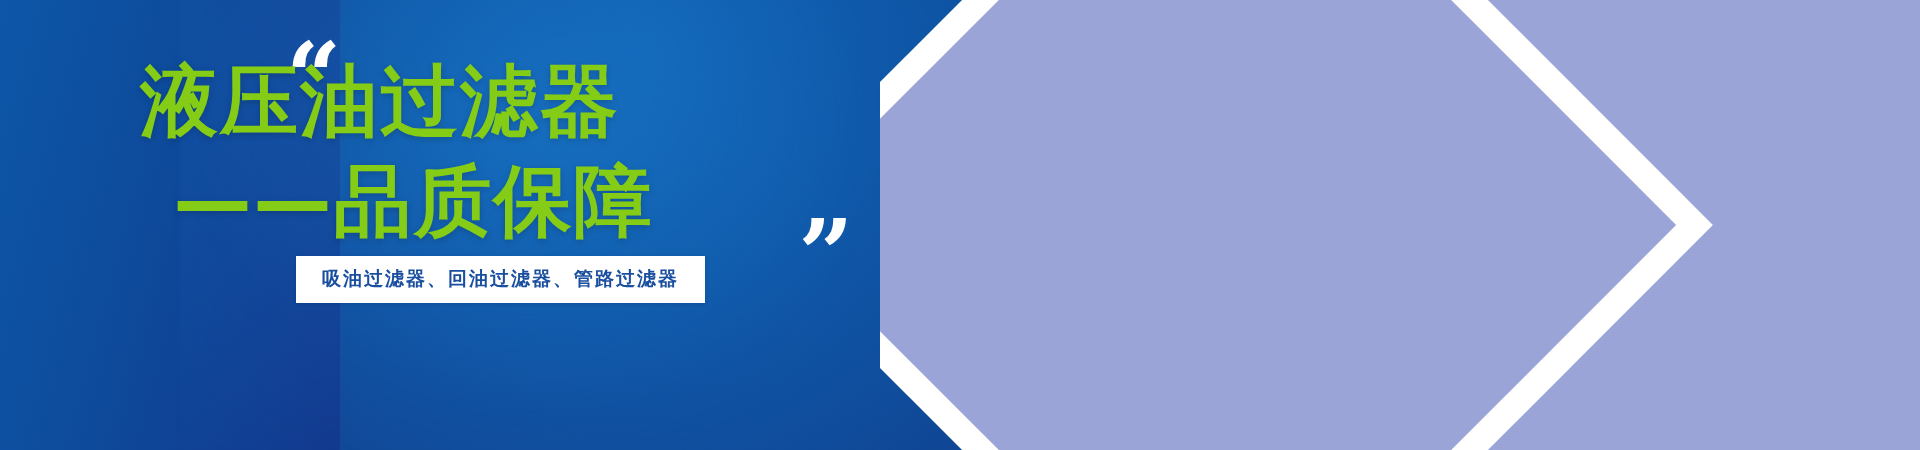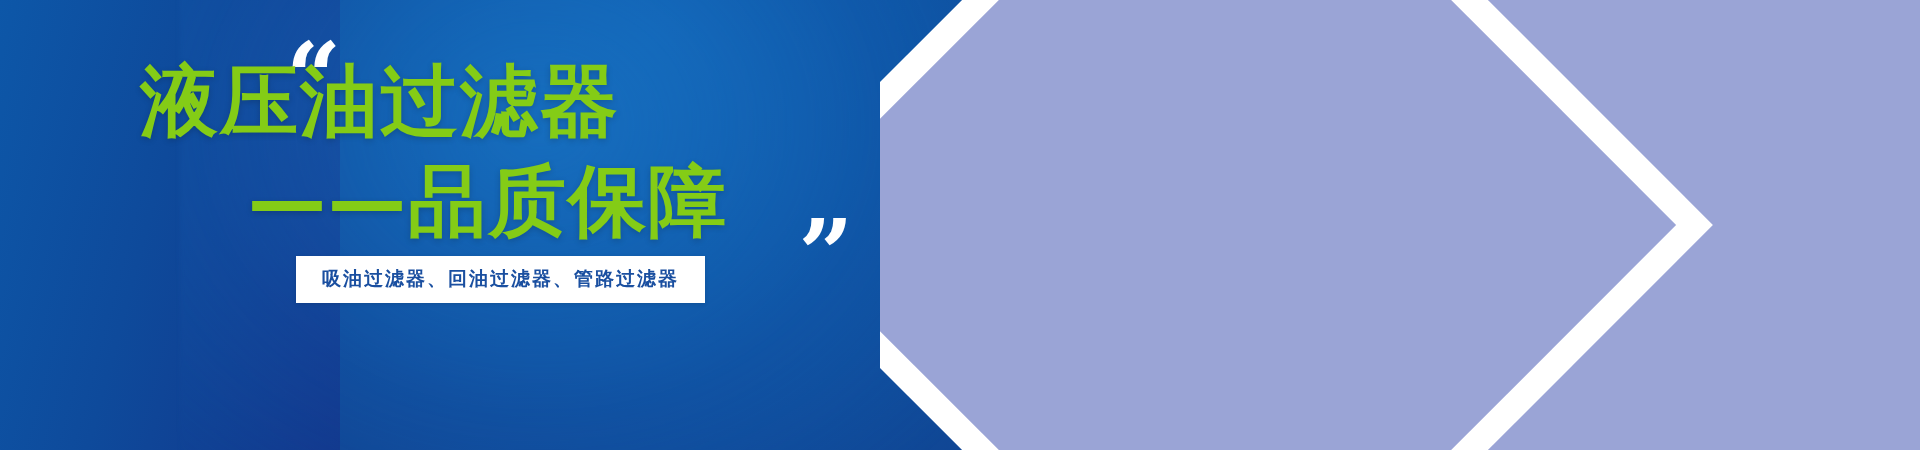--- a/index.html
+++ b/index.html
@@ -71,21 +71,21 @@
     position:absolute;left:0;top:52px;width:728px;
     text-align:center;
     color:#84cc16;
     font-size:78px;
     font-weight:700;
     line-height:1.28;
     letter-spacing:2px;
     text-shadow:0 2px 6px rgba(0,0,0,.18);
   }
   .headline .l1{display:block;padding-left:32px;}
-  .headline .l2{display:block;padding-left:99px;text-align:right;}
+  .headline .l2{display:block;padding-left:99px;}
 
   .subtitle-box{
     position:absolute;left:296px;top:256px;
     background:#ffffff;
     padding:11px 26px 13px 26px;
     box-shadow:0 1px 4px rgba(0,0,0,.12);
   }
   .subtitle-box span{
     display:block;
     color:#1a4fa0;

